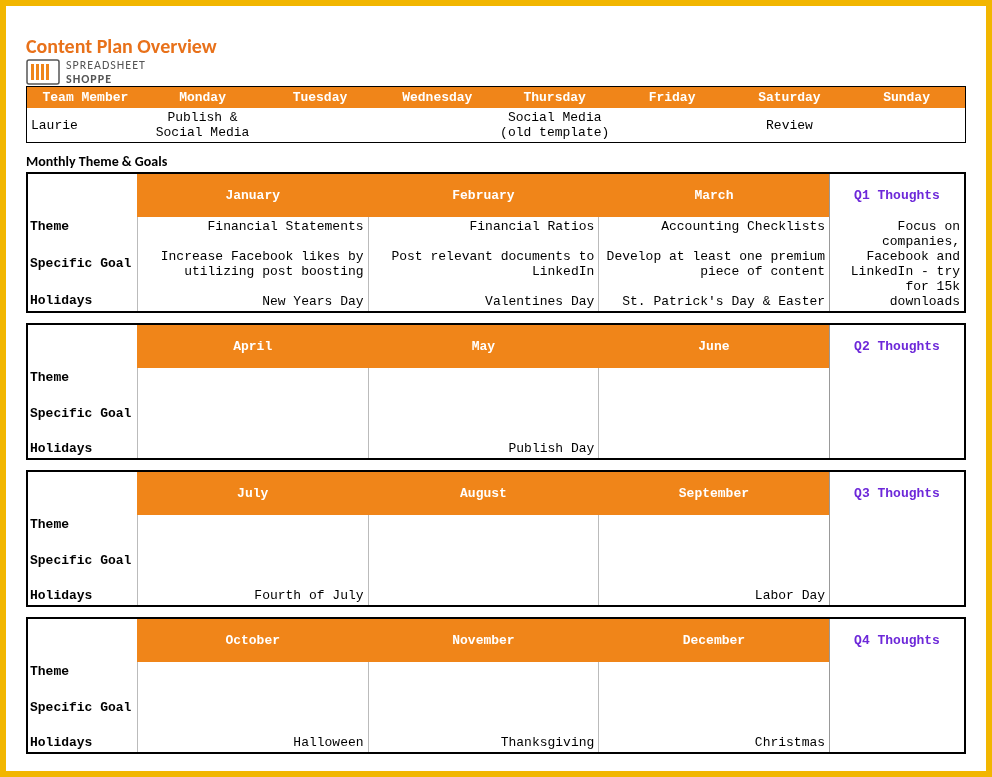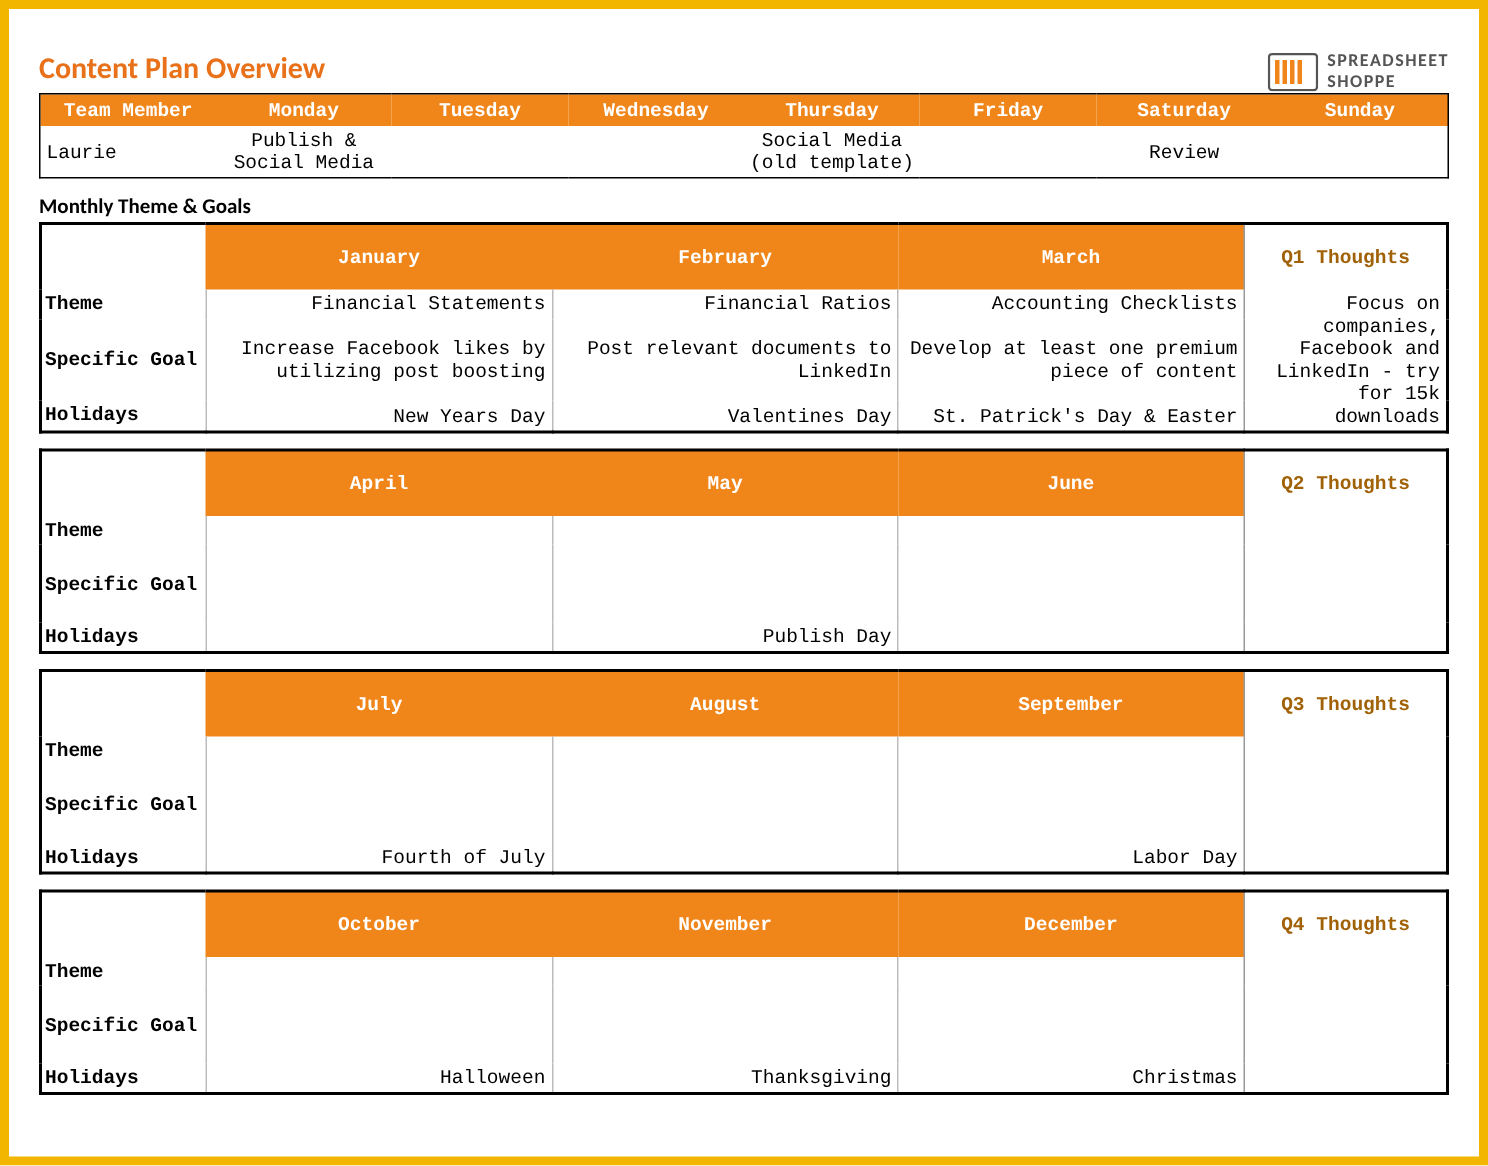--- a/index.html
+++ b/index.html
@@ -16,36 +16,37 @@
     height: 777px;
     border: 6px solid #f2b600;
     background: #fff;
     padding: 28px 20px 10px 20px;
     position: relative;
   }
   .header-row {
     display: flex;
     justify-content: space-between;
     align-items: flex-start;
+    flex-direction: column;
   }
   .title {
     color: #e8711a;
     font-size: 20px;
     font-weight: bold;
   }
   .logo {
     display: flex;
     align-items: center;
     gap: 6px;
     color: #555;
     font-size: 12px;
     letter-spacing: 1px;
   }
   .logo svg { flex-shrink: 0; }
-  .logo .t1 { font-weight: bold; }
+  .logo .t1 { font-weight: normal; }
   .logo .t2 { font-weight: bold; }
   .section-label {
     font-weight: bold;
     font-size: 14px;
     margin-top: 10px;
     margin-bottom: 2px;
   }
   table {
     width: 100%;
     border-collapse: collapse;
@@ -79,21 +80,21 @@
     background: #f08519;
     color: #fff;
     font-weight: bold;
     text-align: center;
     padding: 14px 4px;
     font-size: 13px;
   }
   .quarter th.rowhead-gap { background: #fff; }
   .quarter th.thoughts {
     background: #fff;
-    color: #a16207;
+    color: #6d28d9;
     font-weight: bold;
     border-left: 1px solid #999;
     margin-left: 45px;
   }
   .quarter td {
     text-align: right;
     padding: 2px 4px;
     vertical-align: middle;
     font-size: 13px;
     border-left: 1px solid #bbb;

